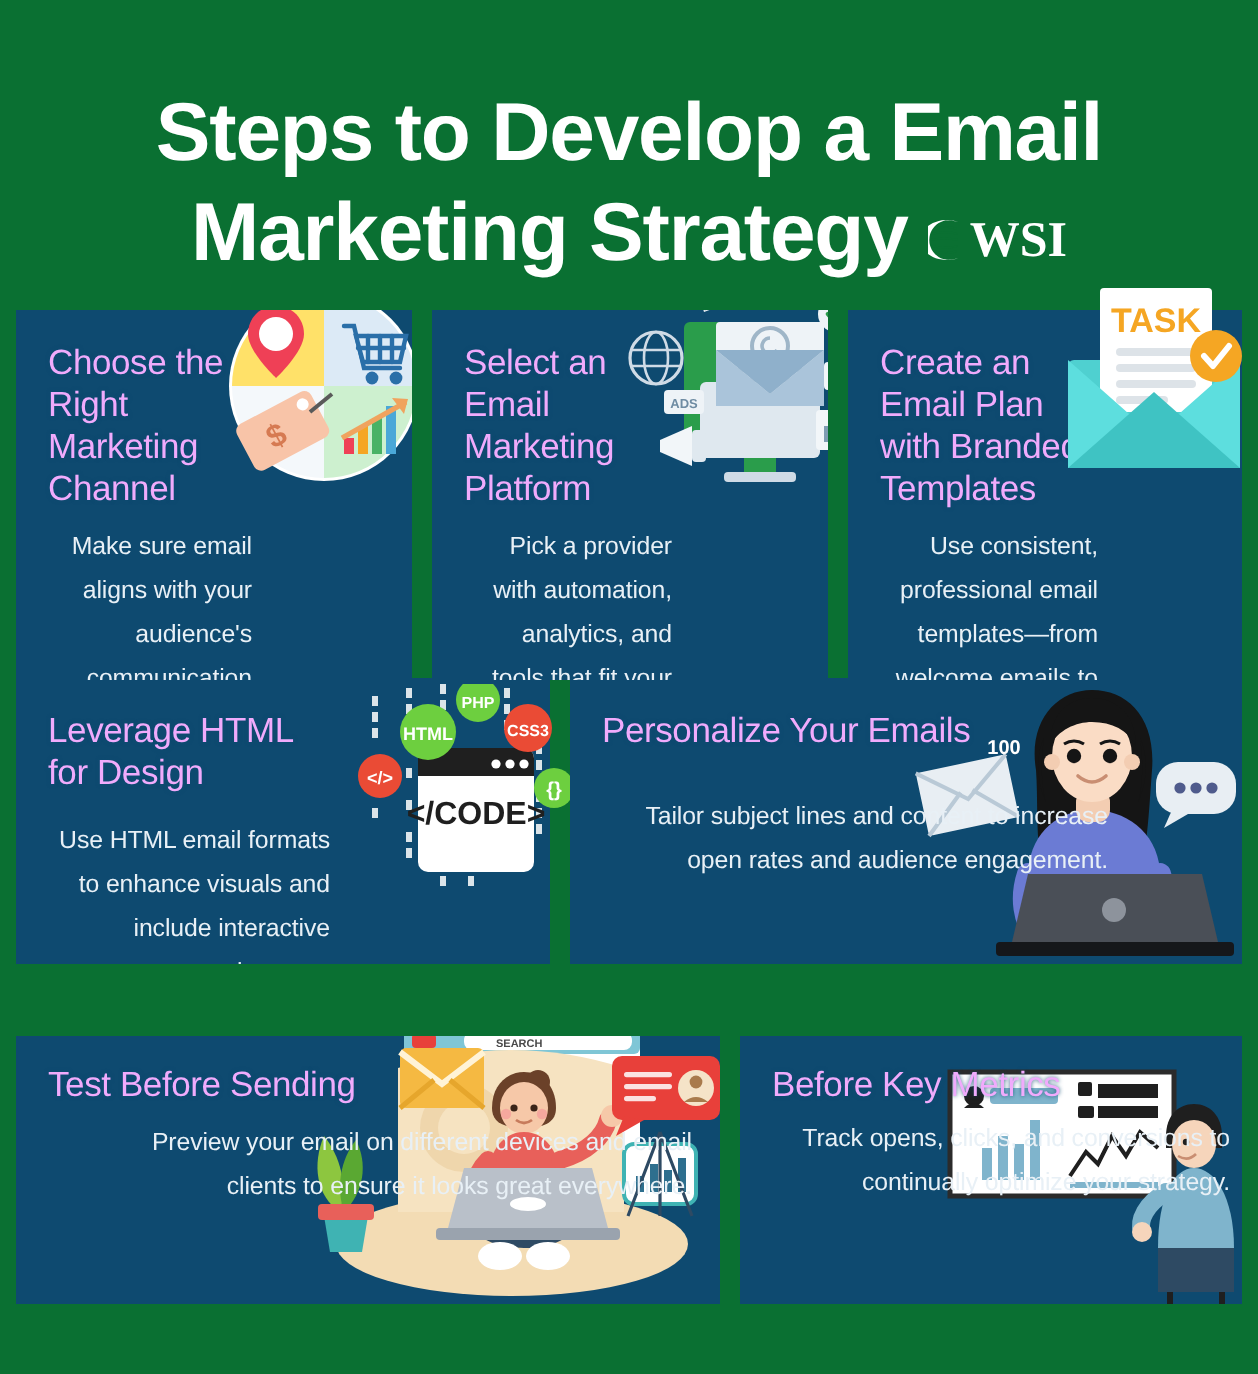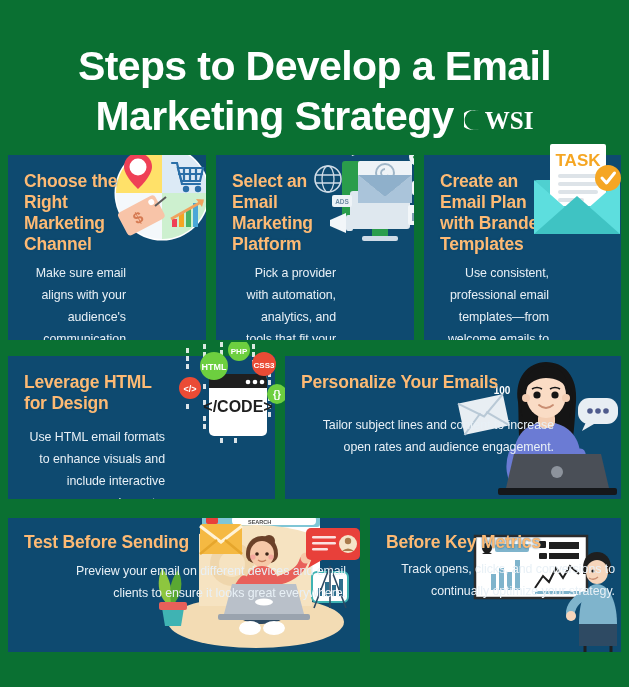--- a/index.html
+++ b/index.html
@@ -50,37 +50,37 @@
     font-family: "Liberation Serif", serif;
     font-weight: bold;
     font-size: 25px;
     line-height: 25px;
     letter-spacing: 0px;
   }
 
   
   .row { position: absolute; display: flex; gap: 10px; left: 8px; }
   .row1 { top: 155px; width: 613px; height: 185px; }
-  .row2 { top: 356px; width: 613px; height: 143px; }
+  .row2 { top: 339px; width: 613px; height: 143px; }
   .row3 { top: 518px; width: 613px; height: 134px; }
 
   .card {
     position: relative;
     background: #0e4a70;
     overflow: hidden;
     flex: 0 0 auto;
   }
   .card-inner {
     position: relative;
     z-index: 3;
     padding: 16px 14px 10px 16px;
   }
   .card-title {
-    color: #fdba74;
-    font-weight: bold;
+    color: #f0abfc;
+    font-weight: normal;
     font-size: 17.5px;
     line-height: 21px;
     letter-spacing: -0.2px;
     margin-bottom: 7px;
     text-shadow: 0 0 2px rgba(14,74,112,0.85);
   }
   .card-body {
     color: #e8f0f6;
     font-size: 12.4px;
     line-height: 22px;

